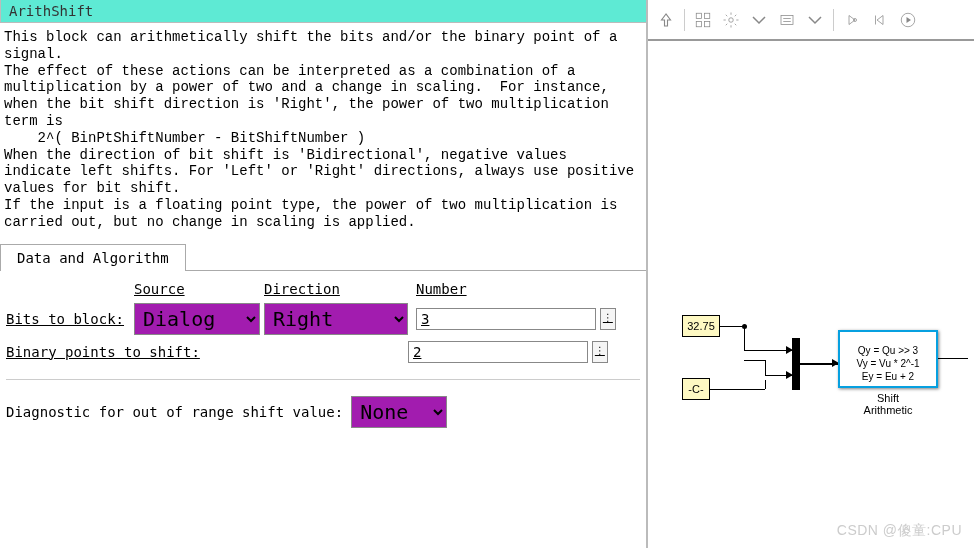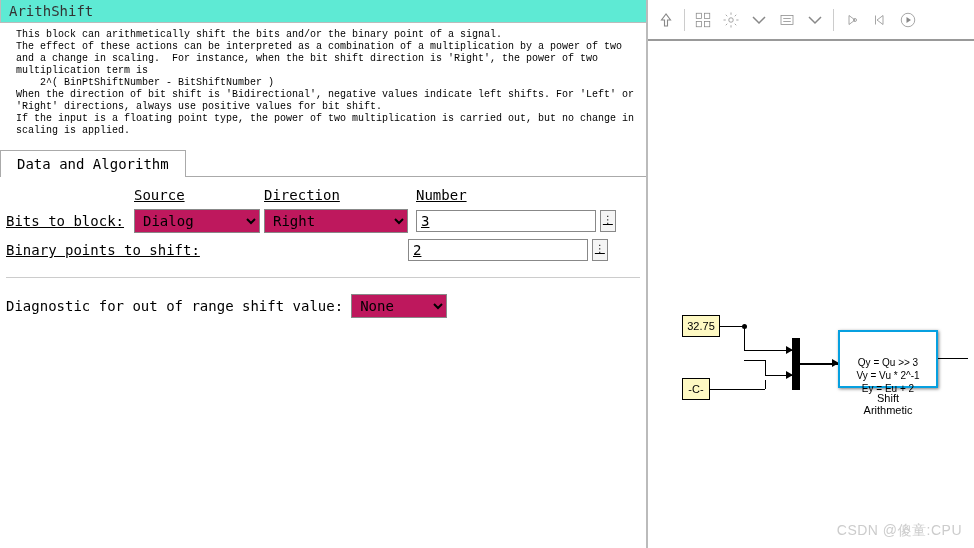--- a/index.html
+++ b/index.html
@@ -24,22 +24,22 @@
   background: #5eead4;
   border: 1px solid #bbb;
   border-top: none;
   border-right: none;
   padding: 3px 8px 3px 8px;
   font-size: 14px;
   color: #333;
   font-family: "SimSun", monospace;
 }
 .description {
-  padding: 6px 4px 8px 16px;
-  font-size: 10px;
+  padding: 6px 4px 8px 4px;
+  font-size: 14px;
   line-height: 1.2;
   font-family: "SimSun", "Courier New", monospace;
   color: #000;
   white-space: pre-wrap;
 }
 .tabs-row { display: flex; border-bottom: 1px solid #aaa; margin-top: 4px; }
 .tab {
   padding: 5px 16px;
   border: 1px solid #aaa;
   border-bottom: none;
@@ -54,22 +54,22 @@
 .tab-content { padding: 10px 6px; }
 .grid-row { display: flex; align-items: center; margin-bottom: 6px; text-decoration: underline; }
 .label-col { width: 128px; font-size: 14px; font-family: "SimSun", monospace; }
 .head-col1 { width: 128px; }
 .head-col { font-size: 14px; font-family: "SimSun", monospace; }
 .src-col { width: 126px; }
 .dir-col { width: 144px; margin-left: 4px; }
 .num-col { width: 200px; margin-left: 8px; }
 select {
   font-family: "SimSun", monospace;
-  font-size: 14px;
-  background: #be185d;
+  font-size: 20px;
+  background: #a21caf;
   border: 1px solid #888;
   padding: 2px 4px;
   width: 100%;
 }
 input.textfield {
   font-family: "SimSun", monospace;
   font-size: 14px;
   border: 1px solid #888;
   padding: 2px 4px;
   width: 100%;
@@ -135,21 +135,21 @@
 }
 .shift-block {
   position: absolute; left: 190px; top: 250px;
   width: 100px; height: 58px;
   border: 2px solid #06a0e0;
   box-shadow: 1px 1px 3px rgba(0,0,0,0.5);
   background: #fff;
   font-size: 10px;
   font-family: Arial, sans-serif;
   text-align: center;
-  padding-top: 24px;
+  padding-top: 12px;
   line-height: 1.3;
 }
 .shift-label {
   position: absolute; left: 190px; top: 312px;
   width: 100px; text-align: center;
   font-size: 11px; font-family: Arial, sans-serif;
 }
 .wire { position: absolute; background: #000; }
 .watermark {
   position: absolute; right: 12px; bottom: 8px;

